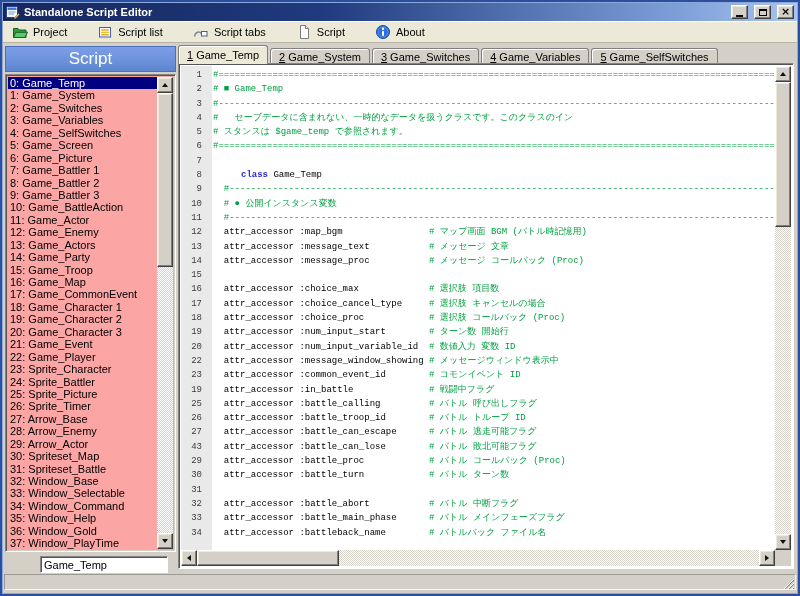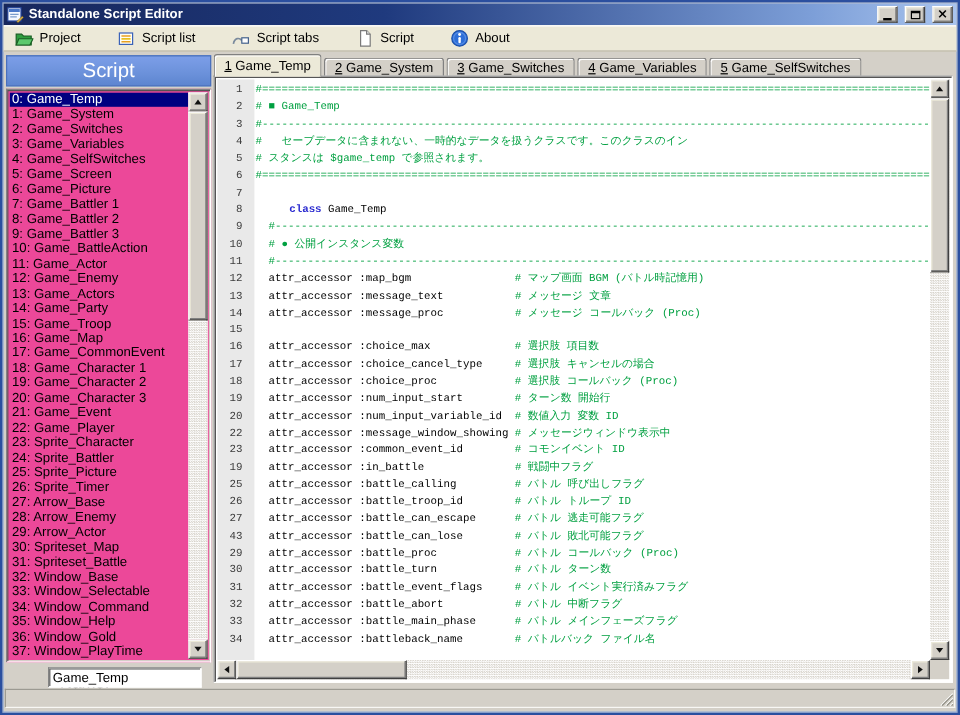--- a/index.html
+++ b/index.html
@@ -45,21 +45,21 @@
   
   .script-header{
     position:absolute;left:3px;top:44px;width:171px;height:26px;
     background:linear-gradient(180deg,#7c9ee8,var(--header-blue,#central) 60%,#5d85d0);
     background-color:var(--header-blue,#6b91da);
     color:#fff;font-size:17px;display:flex;align-items:center;justify-content:center;
     border:1px solid #4a70bc;
   }
   .script-list{
     position:absolute;left:3px;top:72px;width:171px;height:478px;
-    background:#ec4899;border:1px solid;border-color:#848484 #ffffff #ffffff #848484;
+    background:#fca5a5;border:1px solid;border-color:#848484 #ffffff #ffffff #848484;
     box-shadow:inset 1px 1px 0 #555,inset -1px -1px 0 #d4d0c8;
   }
   .list-inner{position:absolute;left:2px;top:2px;right:18px;bottom:2px;overflow:hidden;}
   .list-item{
     height:12.45px;line-height:12.5px;font-size:11px;padding-left:2px;
     white-space:nowrap;color:#000;cursor:default;
   }
   .list-item.selected{background:var(--selection-navy,#000080);color:#fff;}
   
   .vsb{position:absolute;top:2px;right:2px;bottom:2px;width:16px;}
@@ -407,21 +407,20 @@
           <div class="code-row">
             <span class="ln">29</span>
             <span class="code"><span class="tok-plain">  attr_accessor :battle_proc</span>            <span class="tok-comment"># バトル コールバック (Proc)</span></span>
           </div>
           <div class="code-row">
             <span class="ln">30</span>
             <span class="code"><span class="tok-plain">  attr_accessor :battle_turn</span>            <span class="tok-comment"># バトル ターン数</span></span>
           </div>
           <div class="code-row">
             <span class="ln">31</span>
-            <span class="code"><span class="tok-plain">  attr_accessor :battle_event_flags</span>     <span class="tok-comment"># バトル イベント実行済みフラグ</span></span>
           </div>
           <div class="code-row">
             <span class="ln">32</span>
             <span class="code"><span class="tok-plain">  attr_accessor :battle_abort</span>           <span class="tok-comment"># バトル 中断フラグ</span></span>
           </div>
           <div class="code-row">
             <span class="ln">33</span>
             <span class="code"><span class="tok-plain">  attr_accessor :battle_main_phase</span>      <span class="tok-comment"># バトル メインフェーズフラグ</span></span>
           </div>
           <div class="code-row">

